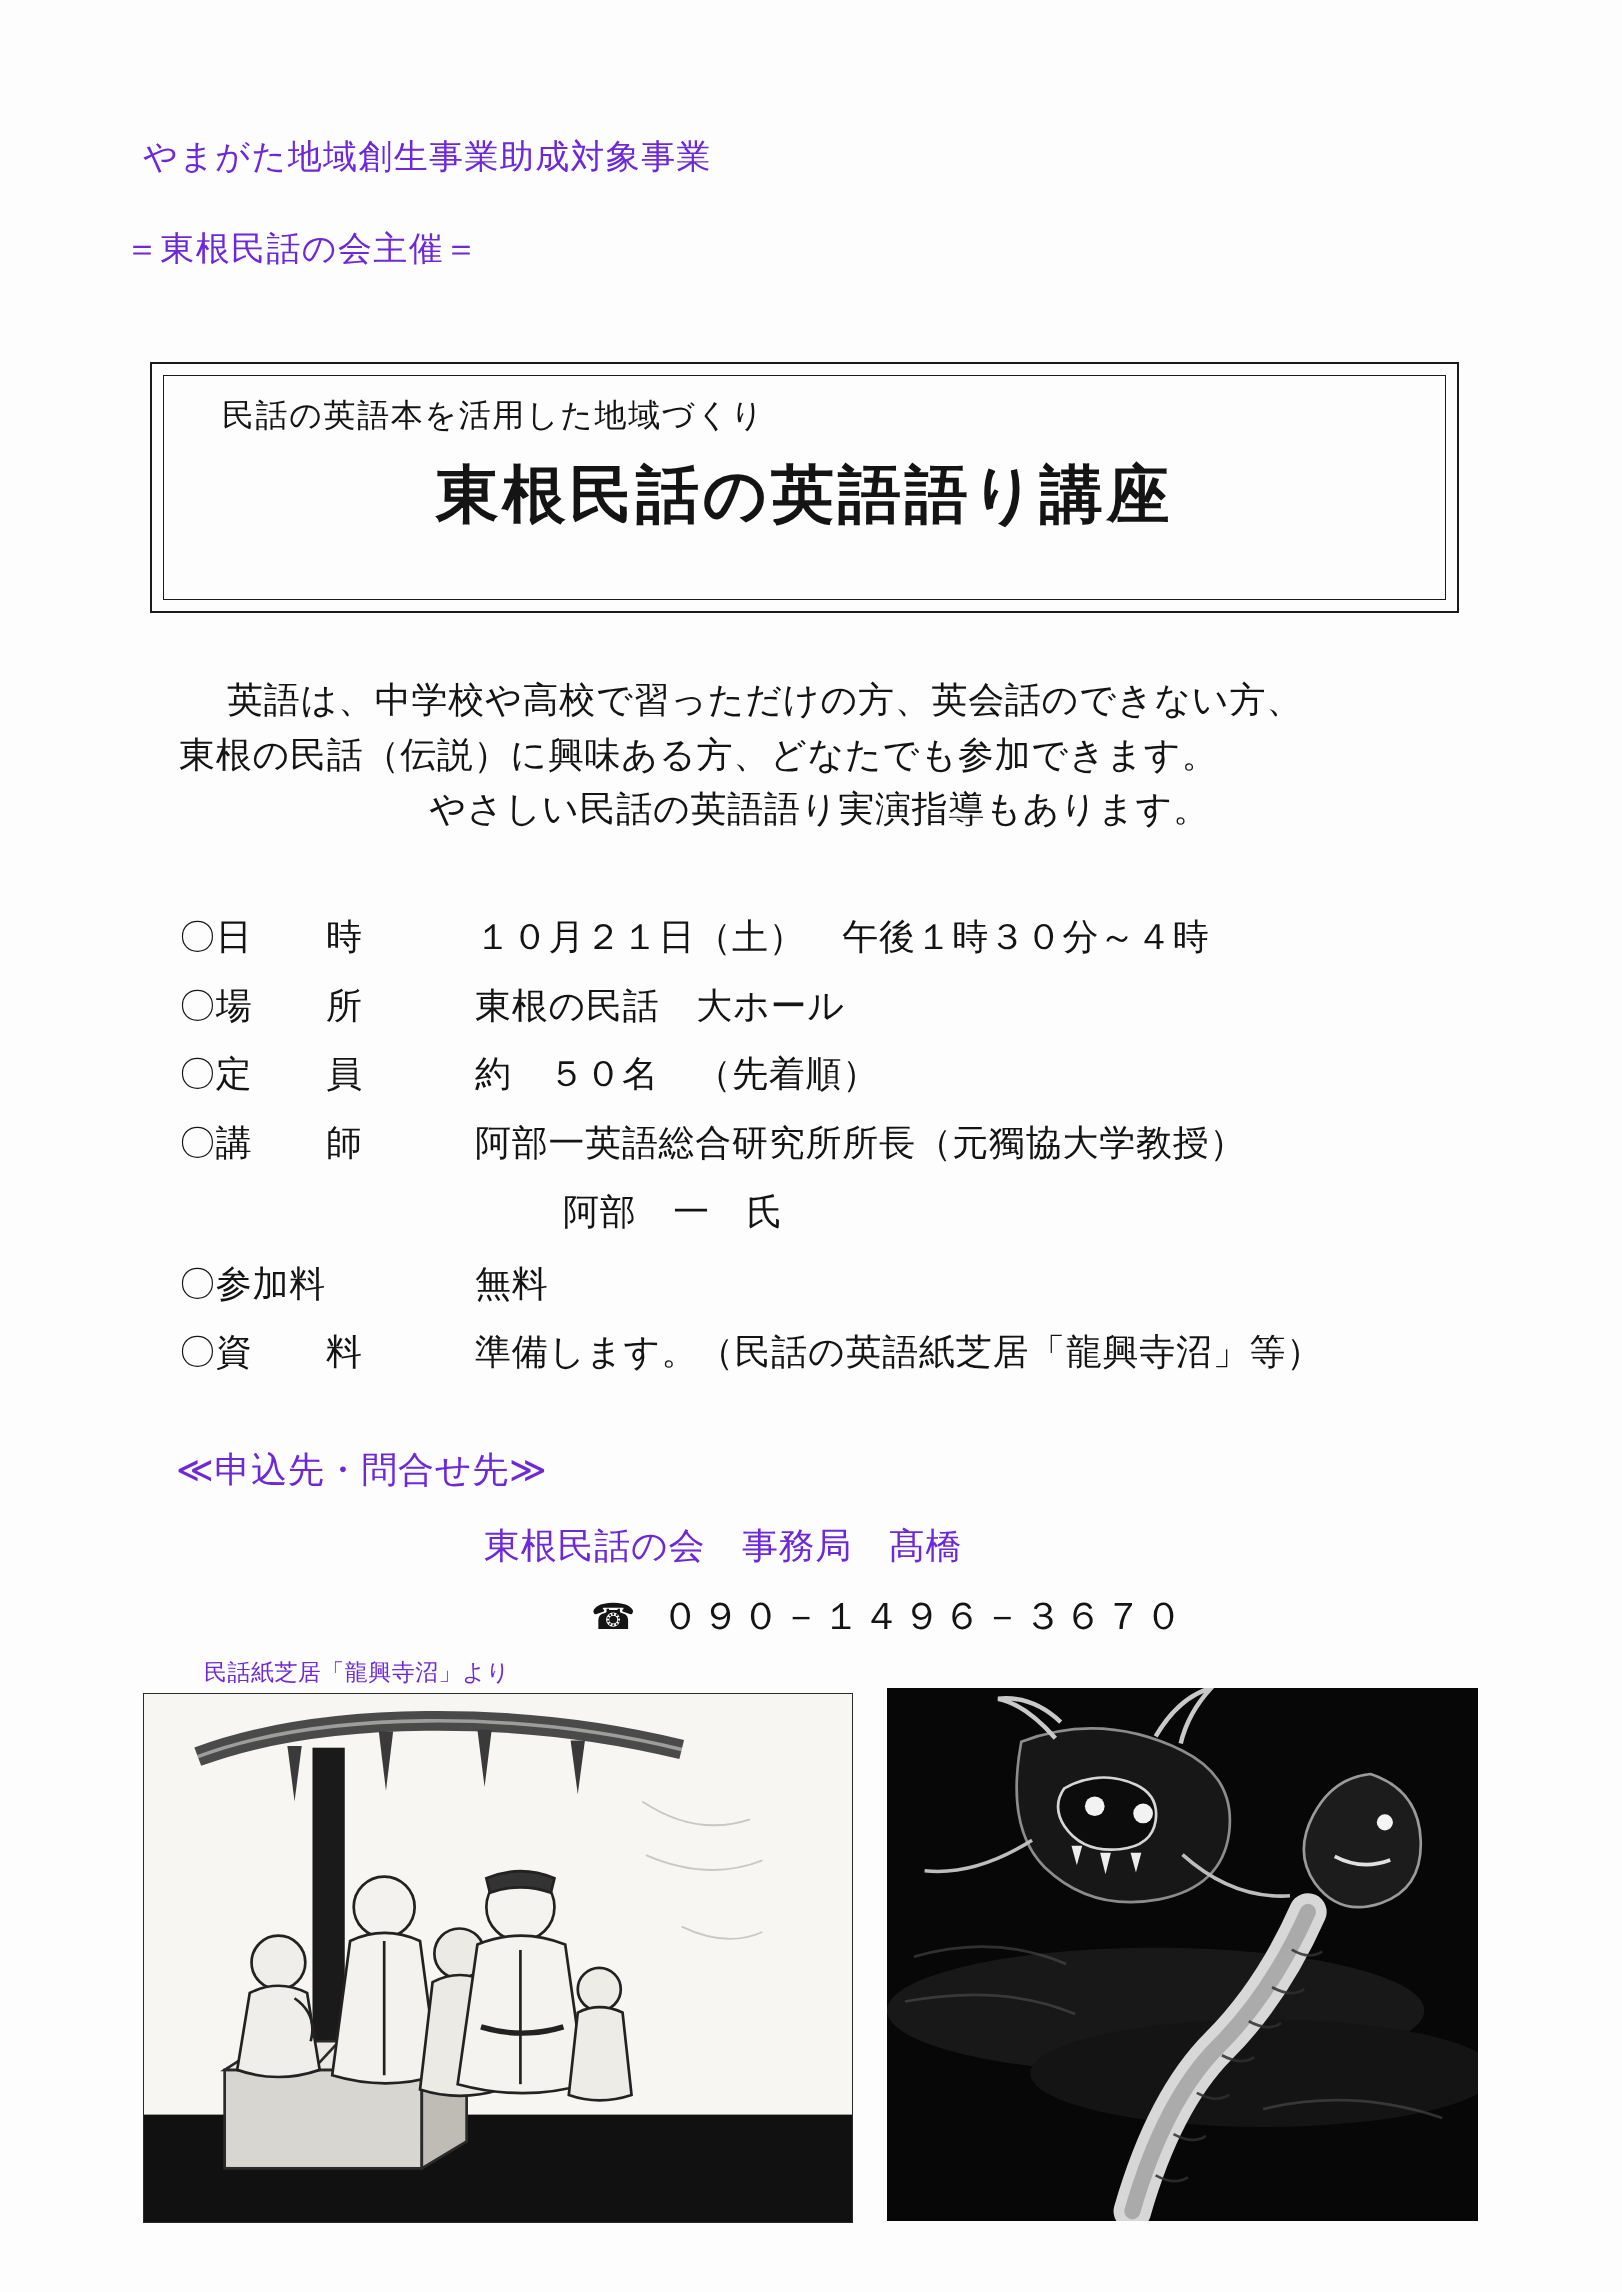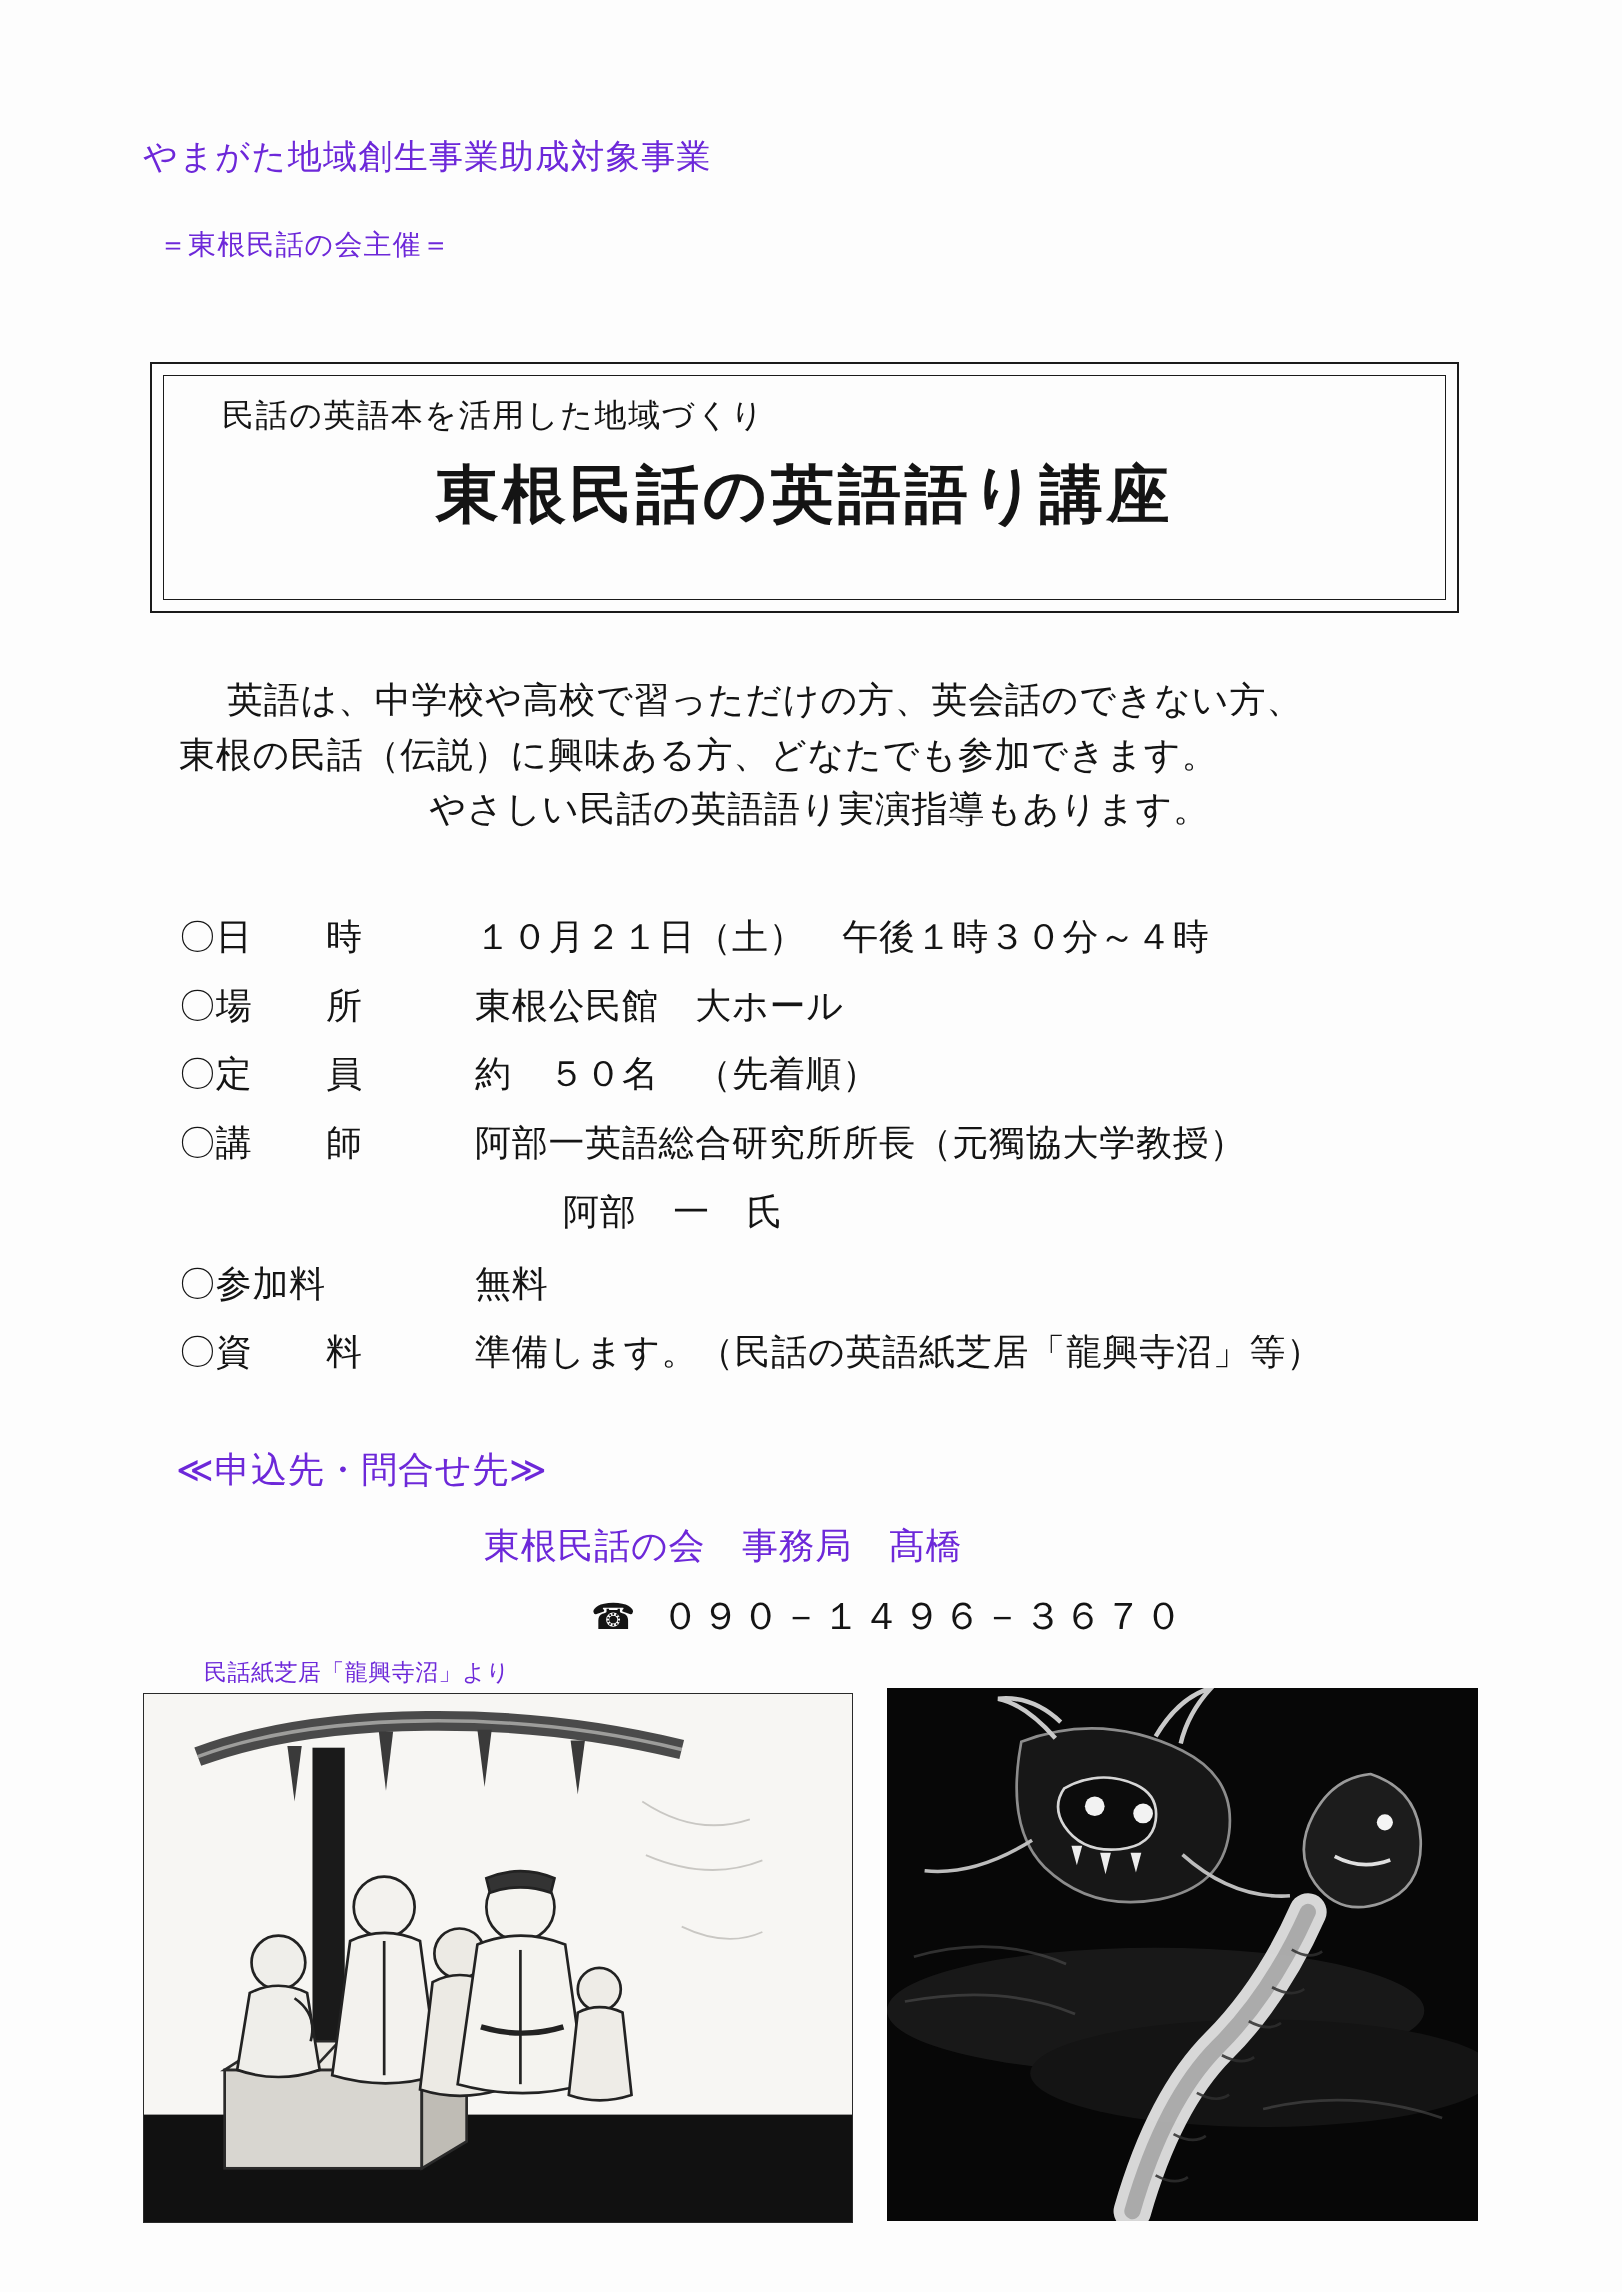--- a/index.html
+++ b/index.html
@@ -30,23 +30,23 @@
     text-align: right;
   }
 
   .head-line1 {
     left: 143px;
     top: 134px;
     font-size: 34px;
     letter-spacing: 0.04em;
   }
   .head-line2 {
-    left: 159px;
+    left: 125px;
     top: 226px;
-    font-size: 28px;
+    font-size: 34px;
     letter-spacing: 0.04em;
   }
 
   
   .title-outer {
     position: absolute;
     left: 150px;
     top: 362px;
     width: 1309px;
     height: 251px;
@@ -210,21 +210,21 @@
     <span class="l3">やさしい民話の英語語り実演指導もあります。</span>
   </div>
 
   <div class="details">
     <div class="drow">
       <span class="dlabel">〇日　　時</span>
       <span class="dval">１０月２１日（土）　午後１時３０分～４時</span>
     </div>
     <div class="drow">
       <span class="dlabel">〇場　　所</span>
-      <span class="dval">東根公民館　大ホール</span>
+      <span class="dval">東根の民話　大ホール</span>
     </div>
     <div class="drow">
       <span class="dlabel">〇定　　員</span>
       <span class="dval">約　５０名　（先着順）</span>
     </div>
     <div class="drow">
       <span class="dlabel">〇講　　師</span>
       <span class="dval">阿部一英語総合研究所所長（元獨協大学教授）</span>
     </div>
     <div class="dcont dcont-indent">阿部　一　氏</div>

